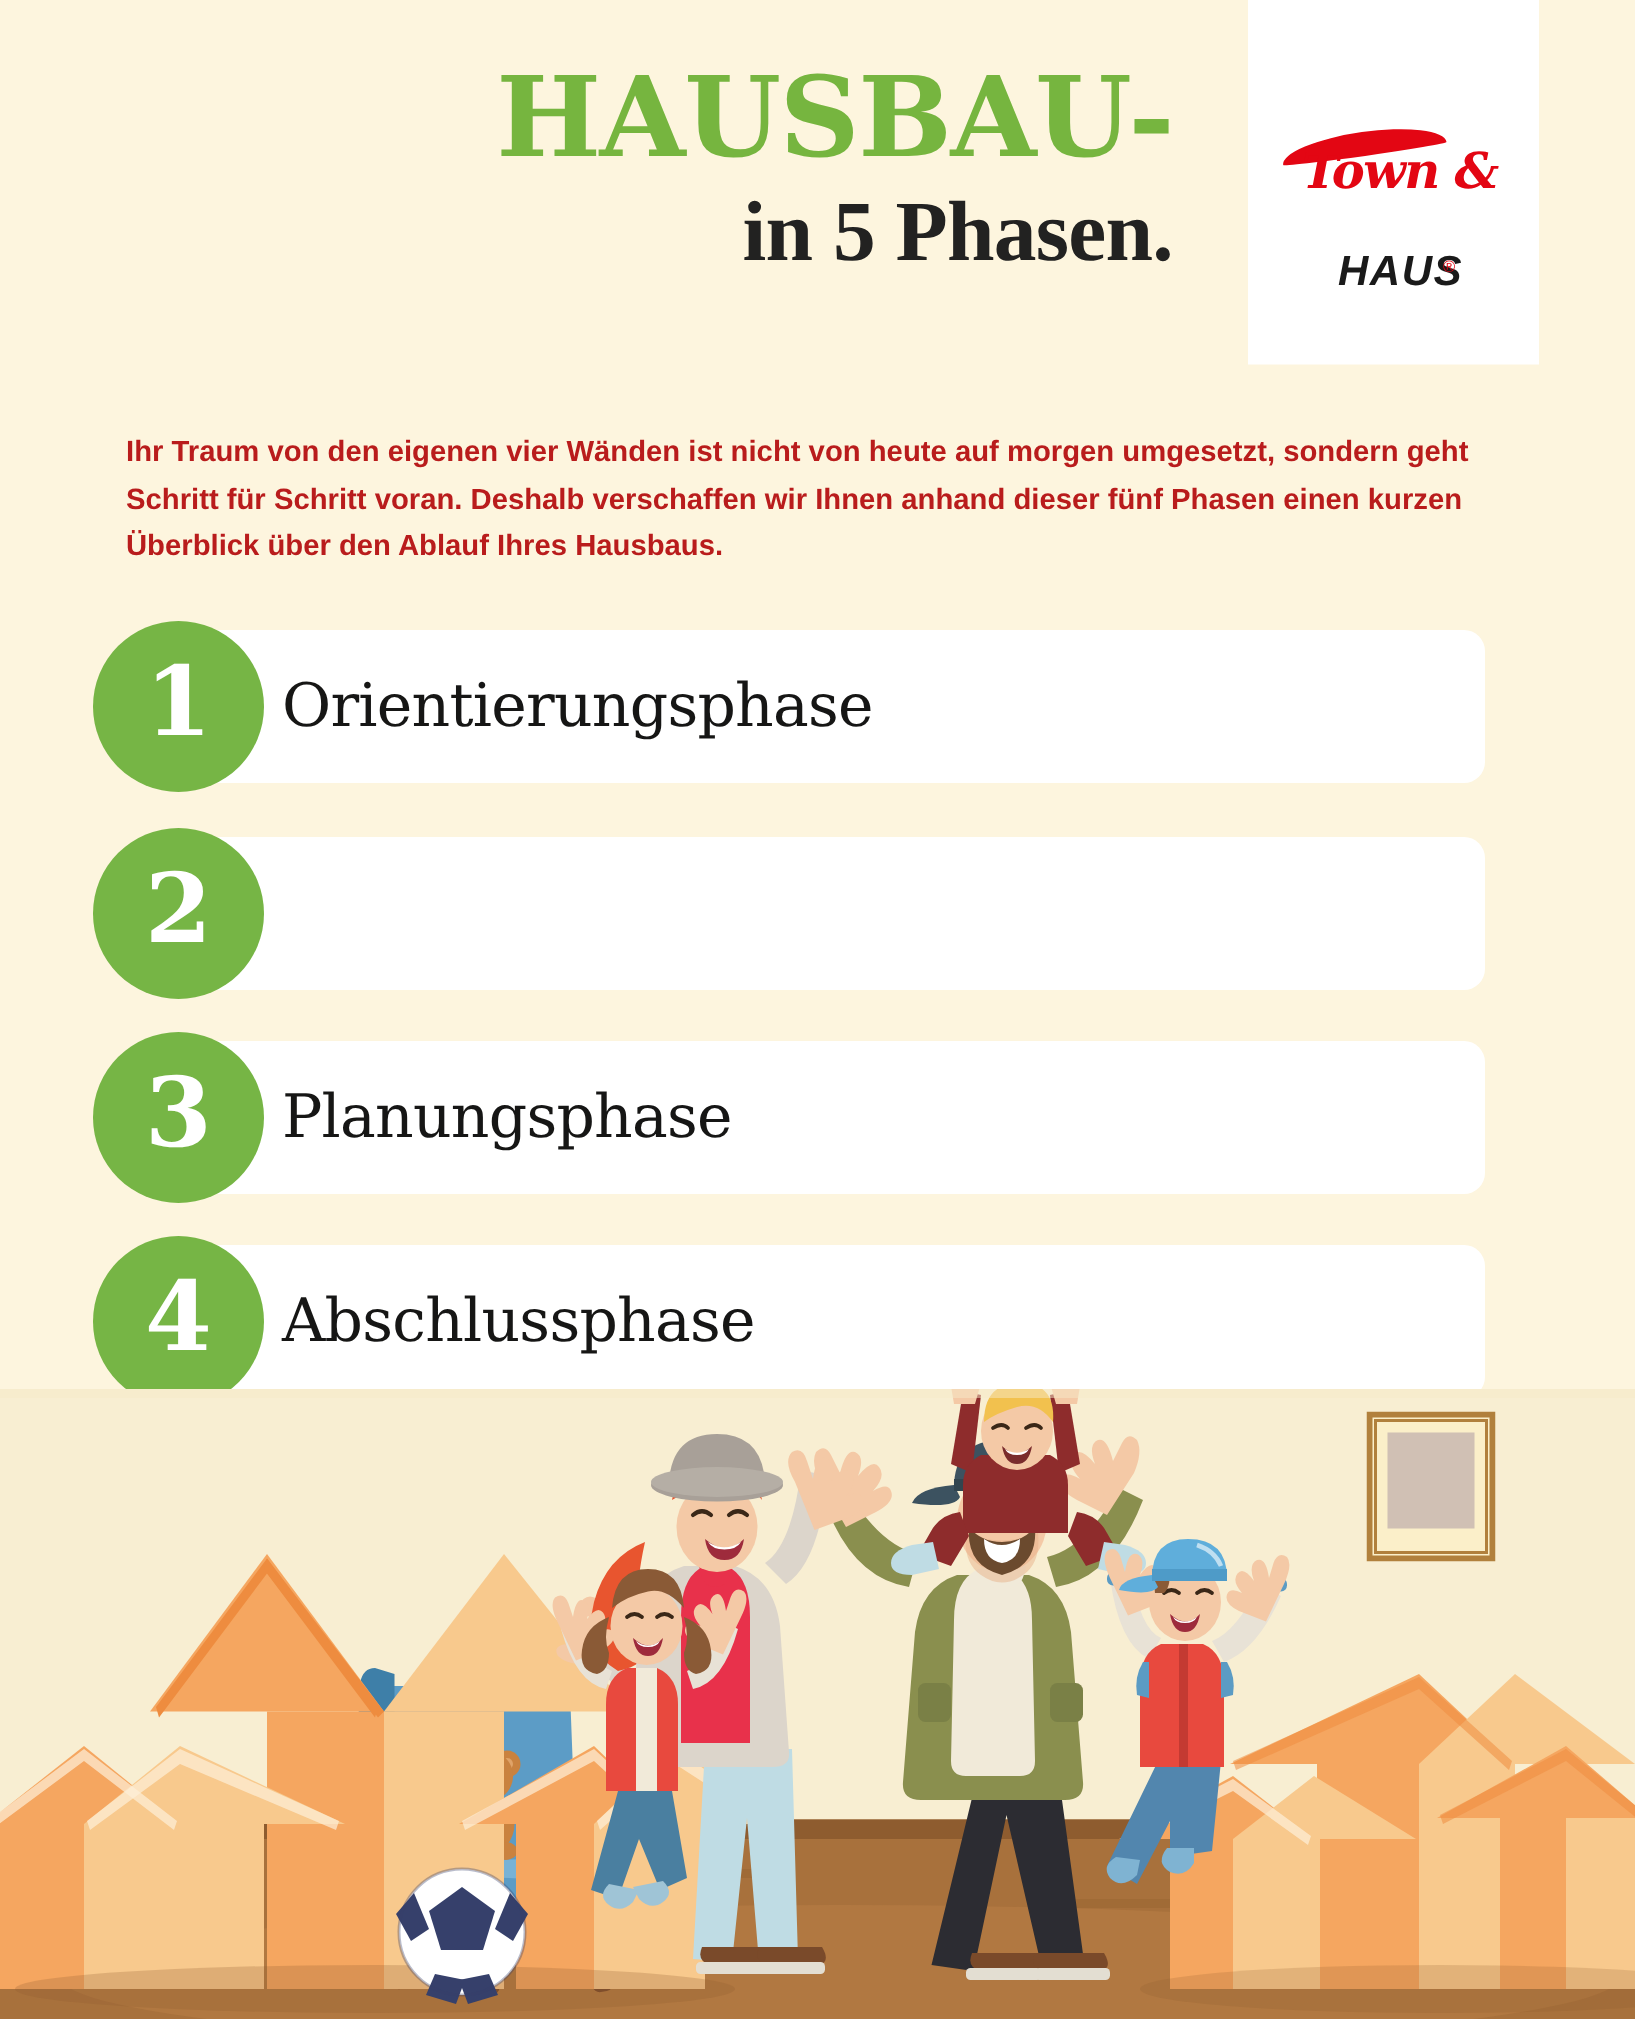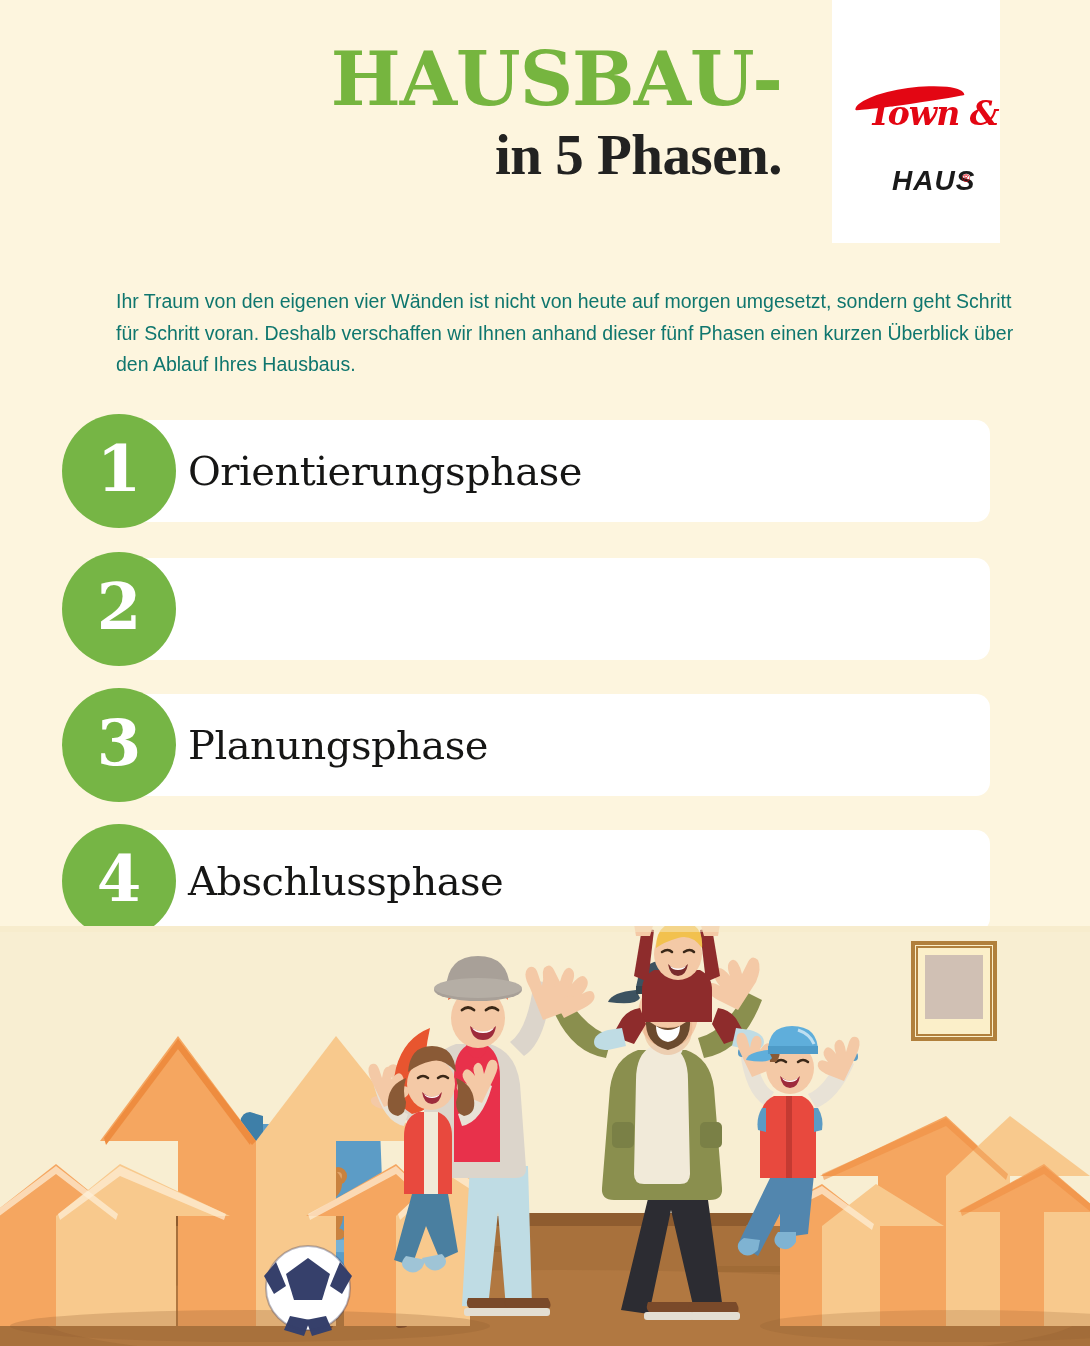--- a/index.html
+++ b/index.html
@@ -13,21 +13,21 @@
     height: 1346px;
     overflow: hidden;
     background: #FDF5DE;
     font-family: "DejaVu Serif", serif;
   }
 
   
   .logo-box {
     position: absolute;
     left: 832px; top: 0;
-    width: 168px; height: 243px;
+    width: 194px; height: 243px;
     background: #ffffff;
     z-index: 40;
   }
   .logo-inner {
     position: absolute;
     left: 0; top: 72px;
     width: 194px; height: 130px;
   }
   .logo-swoosh {
     position: absolute;
@@ -93,26 +93,25 @@
     color: #222221;
     margin: 10px 0 0 16px;
   }
 
   
   .intro {
     position: absolute;
     left: 84px; top: 286px;
     width: 900px;
     font-family: "Liberation Sans", sans-serif;
-    font-weight: 400;
+    font-weight: 700;
     font-size: 19.5px;
     line-height: 1.62;
-    color: #0f766e;
+    color: #b91c1c;
     z-index: 30;
-    margin-left: 32px;
   }
 
   
   .phases {
     position: absolute;
     left: 0; top: 0;
     width: 1090px; height: 1346px;
     z-index: 20;
     pointer-events: none;
   }

